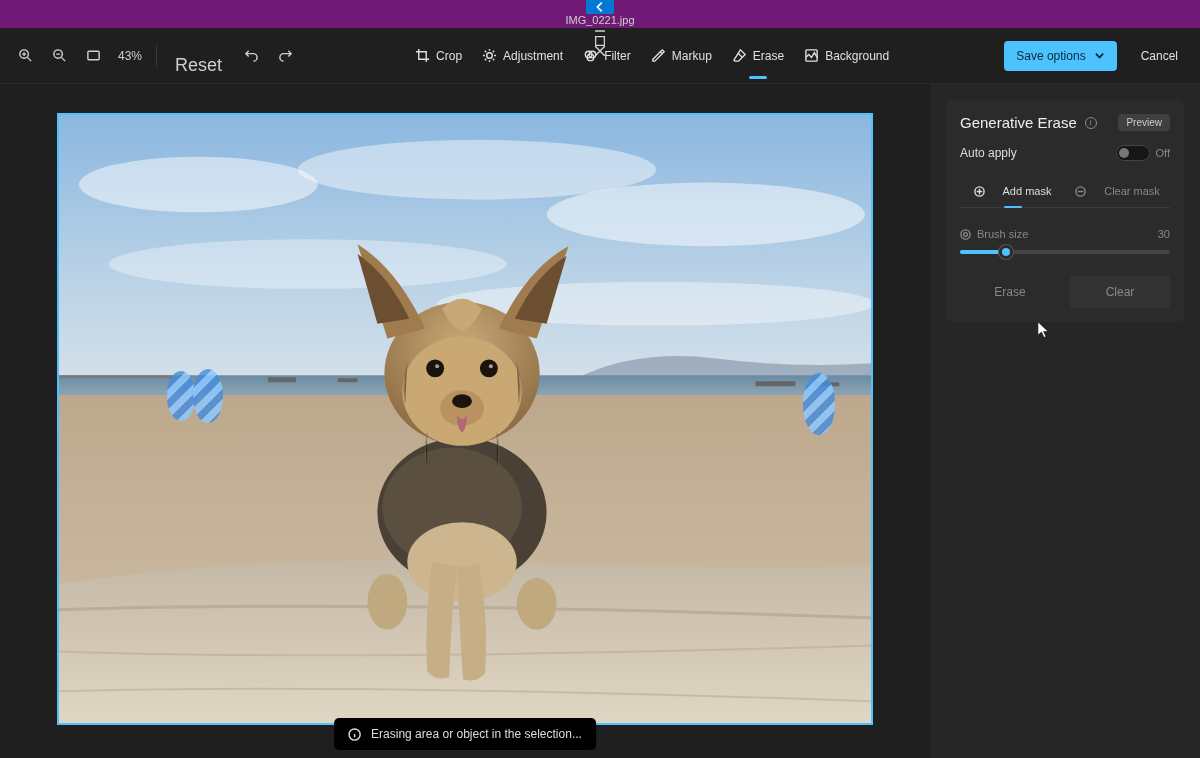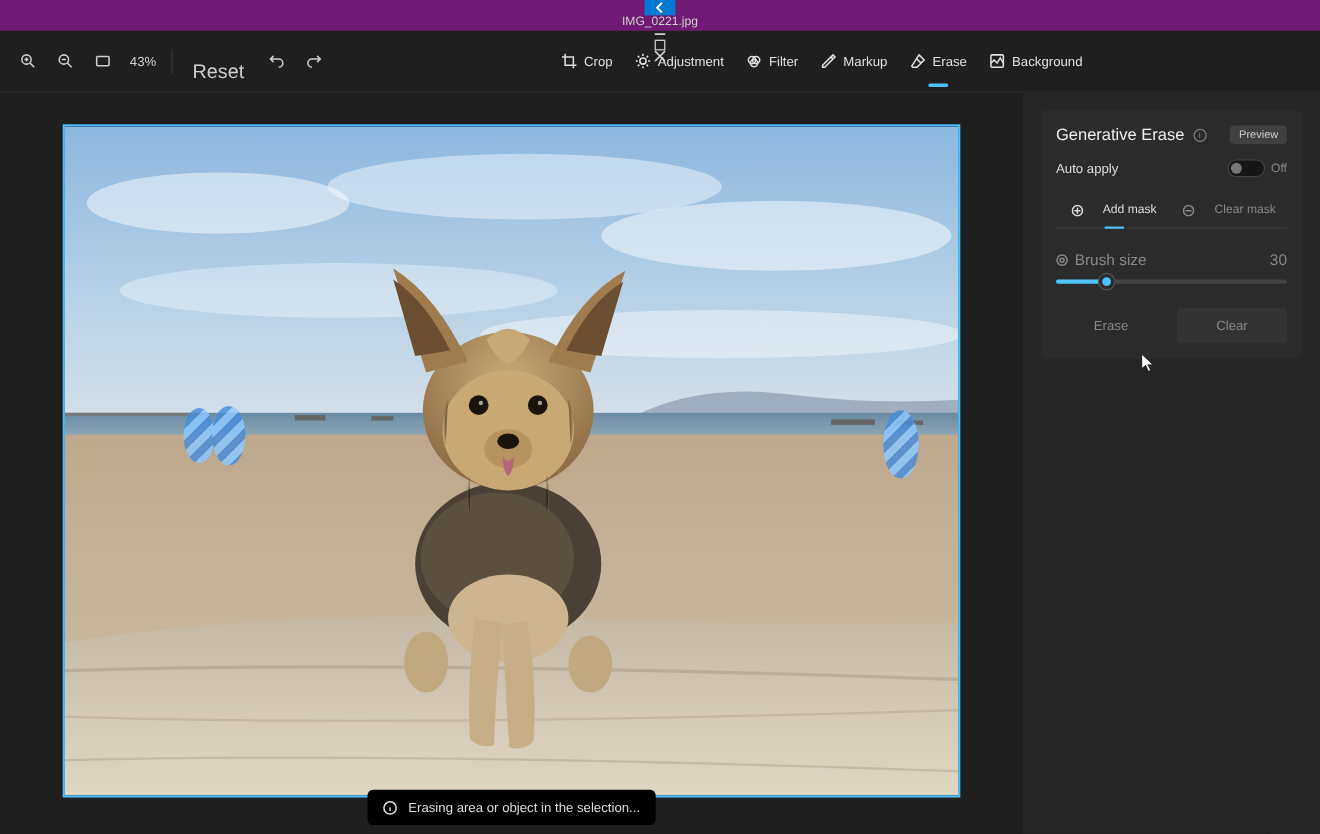--- a/index.html
+++ b/index.html
@@ -58,21 +58,21 @@
   .toggle { width: 34px; height: 16px; border-radius: 10px; background: #161616; border:1px solid #444; position: relative; }
   .toggle-knob { position: absolute; left: 2px; top: 2px; width: 10px; height: 10px; background: #777; border-radius: 50%; }
   .toggle-txt { font-size: 11px; color: #888; margin-left: 6px; }
 
   .mask-tabs { display: flex; border-bottom: 1px solid #3a3a3a; margin-bottom: 14px; margin-top:6px;}
   .mask-tab { flex: 1; display: flex; align-items: center; justify-content: center; gap: 18px; font-size: 11px; color: #888; padding: 10px 0; position: relative; }
   .mask-tab.active { color: #ddd; }
   .mask-tab.active::after { content: ""; position: absolute; bottom: -1px; left: 50%; transform: translateX(-50%); width: 18px; height: 2px; background: #4cc2ff; border-radius: 2px; }
   .mask-tab svg { width: 11px; height: 11px; stroke: currentColor; fill: none; stroke-width: 1.5; }
 
-  .slider-head { display: flex; align-items: center; justify-content: space-between; font-size: 14px; color: #888; margin-top:20px; }
+  .slider-head { display: flex; align-items: center; justify-content: space-between; font-size: 11px; color: #888; margin-top:20px; }
   .slider-head .sh-left { display: flex; align-items: center; gap: 6px; }
   .slider-head svg { width: 11px; height: 11px; stroke: #888; fill: none; stroke-width: 1.5; }
   .slider-track { margin-top: 10px; height: 4px; background: #454545; border-radius: 2px; position: relative; }
   .slider-fill { position: absolute; left: 0; top: 0; height: 100%; width: 22%; background: #4cc2ff; border-radius: 2px; }
   .slider-thumb { position: absolute; left: 22%; top: 50%; transform: translate(-50%, -50%); width: 14px; height: 14px; background: #4cc2ff; border: 3px solid #2b2b2b; box-shadow: 0 0 0 1px #555; border-radius: 50%; }
 
   .panel-btns { display: flex; gap: 10px; margin-top: 22px; }
   .panel-btn { flex: 1; height: 32px; border-radius: 4px; display: flex; align-items: center; justify-content: center; font-size: 12px; color: #888; }
   .panel-btn.clear { background: #333; }
 
@@ -187,20 +187,29 @@
       <div class="tab-inner">
           <svg viewBox="0 0 16 16">
             <rect x="2" y="2" width="12" height="12" rx="1"></rect>
             <path d="M2 10l3-3 3 3 3-5 3 5"></path>
           </svg>
           <span>Background</span>
         </div>
     </div>
   </div>
 
+  <div class="toolbar-right">
+    <div class="save-btn">
+      <span>Save options</span>
+      <svg viewBox="0 0 12 12">
+          <path d="M2 4l4 4 4-4"></path>
+        </svg>
+    </div>
+    <div class="cancel-btn">Cancel</div>
+  </div>
 </div>
 
 <div class="main">
   <div class="canvas-area">
     <div class="canvas-frame">
 
       <svg class="scene" viewBox="0 0 816 612" preserveAspectRatio="none">
         <defs>
           <linearGradient id="sky" x1="0" y1="0" x2="0" y2="1">
             <stop offset="0" stop-color="#8bb7e0"></stop>

